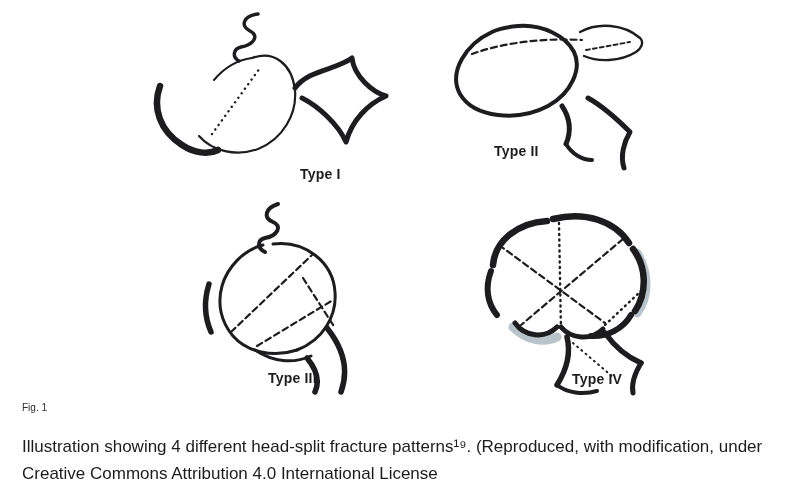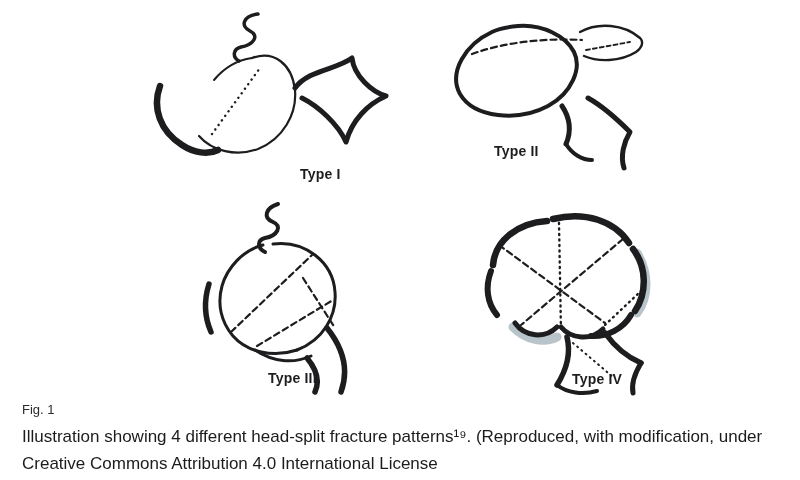--- a/index.html
+++ b/index.html
@@ -33,23 +33,23 @@
     white-space: nowrap;
   }
   .caption {
     position: absolute;
     left: 22px;
     top: 402px;
     width: 764px;
     color: #1c1c1e;
   }
   .fig-label {
-    font-size: 13px;
+    font-size: 10px;
     color: #2b2b2d;
-    margin-bottom: 6px;
+    margin-bottom: 20px;
   }
   .caption-text {
     font-size: 17px;
     line-height: 1.6;
     color: #1c1c1e;
   }
   .sketch path {
     fill: none;
     stroke: #1d1d1f;
     stroke-linecap: round;

